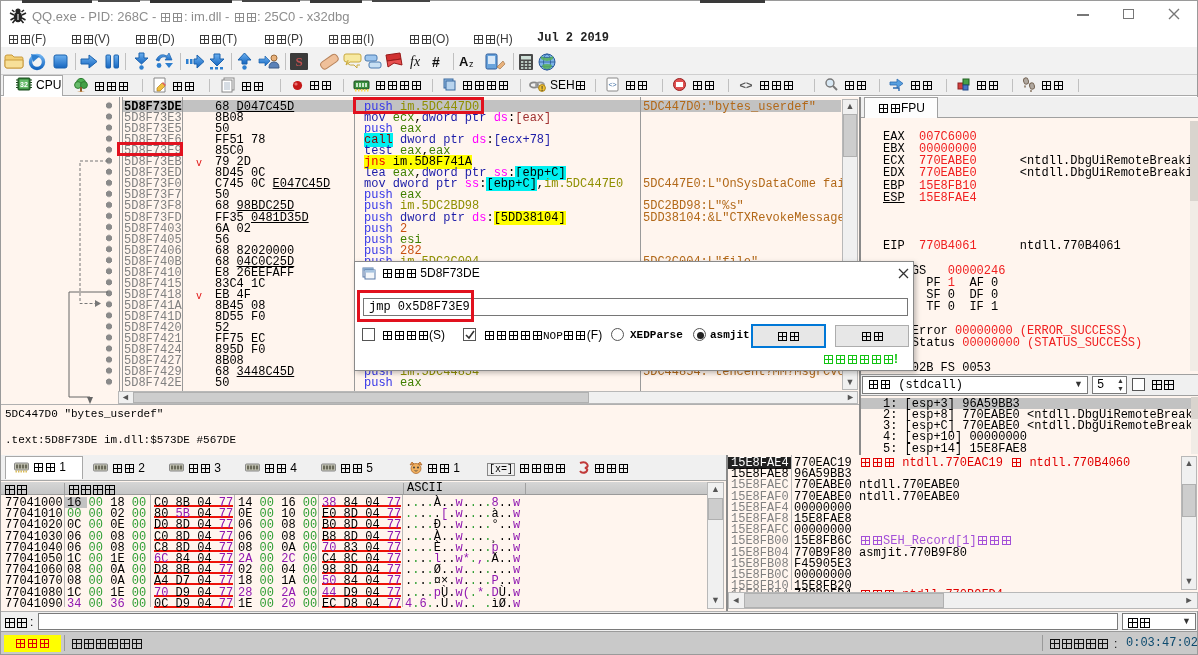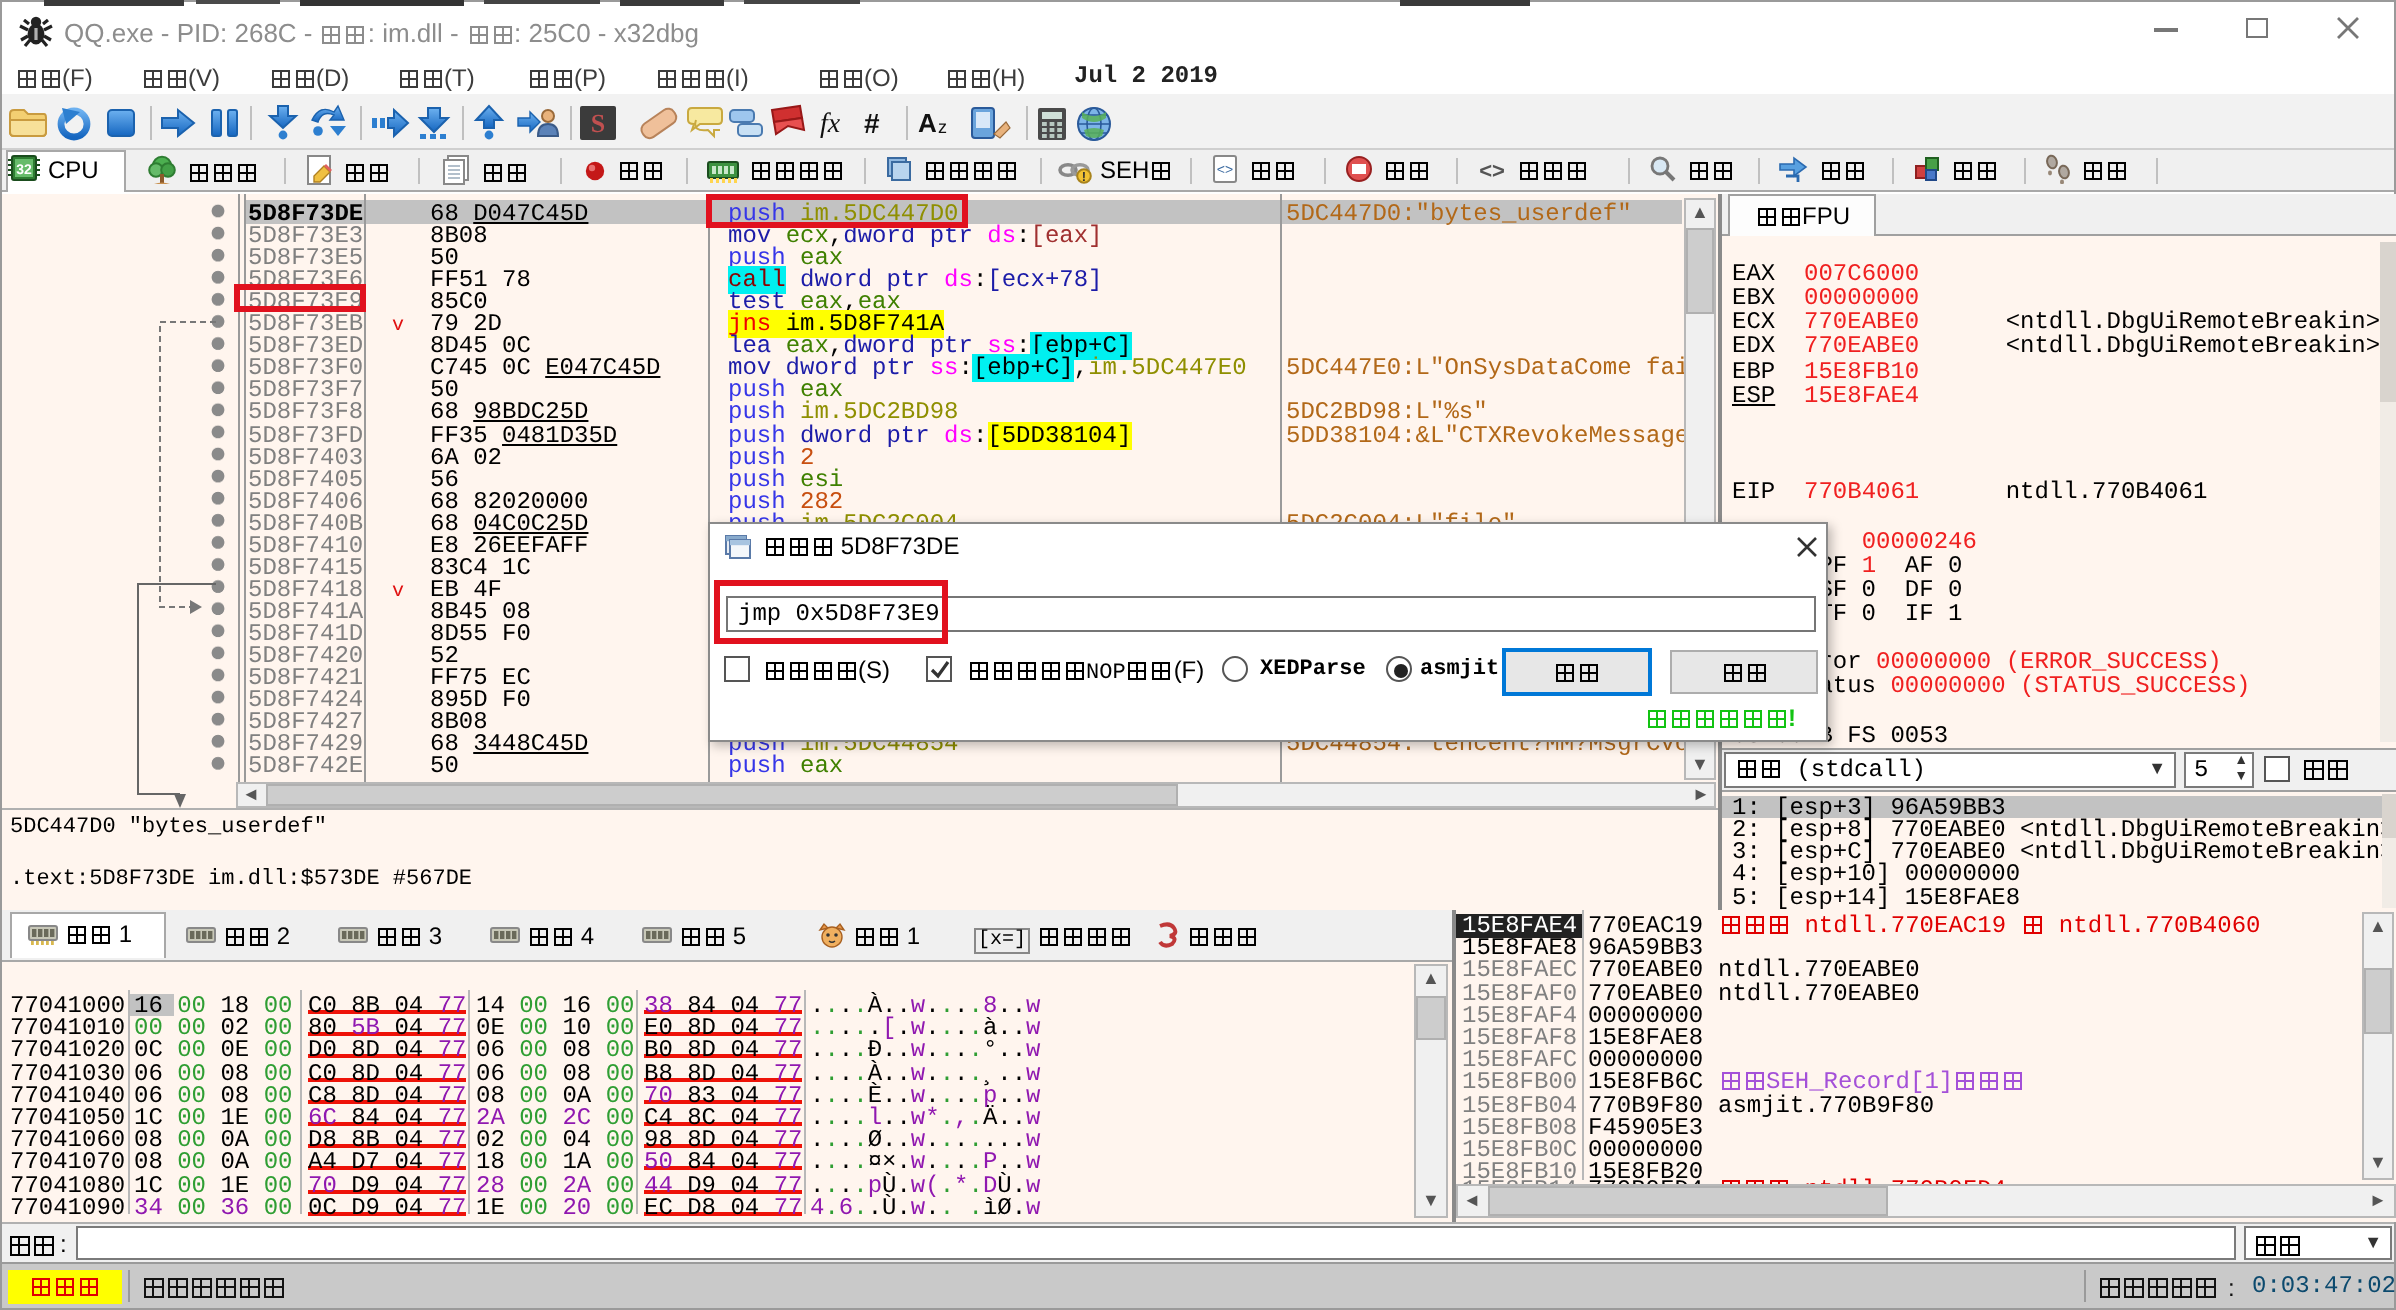--- a/index.html
+++ b/index.html
@@ -161,21 +161,21 @@
 </svg>
 </div>
 
 <div id="tabbar" class="a" style="left:1px;top:75px;width:1196px;height:21px;background:#f0f0f0;border-bottom:1px solid #a8a8a8">
 <style>
 .tab{position:absolute;top:2px;height:18px;line-height:17px;color:#000;white-space:nowrap}
 .tab svg{vertical-align:-3px;margin-right:4px}
 .tabsel{top:0;height:21px;line-height:19px;background:#fff;border:1px solid #a8a8a8;border-bottom:none;z-index:3}
 .tsep{position:absolute;top:4px;height:13px;width:1px;background:#c0c0c0}
 </style>
-<div class="tab tabsel" style="left:2px;width:60px;padding-left:0"><svg width="16" height="16" viewBox="0 0 16 16">
+<div class="tab tabsel" style="left:2px;width:60px;padding-left:12px"><svg width="16" height="16" viewBox="0 0 16 16">
         <rect x="2" y="2" width="12" height="12" rx="1" fill="#2e7d32" stroke="#1b4d1e"></rect>
         <rect x="3.5" y="3.5" width="9" height="9" fill="#66bb6a"></rect>
         <g stroke="#1b4d1e" stroke-width="1">
           <path d="M0 4 L2 4 M0 6.5 L2 6.5 M0 9 L2 9 M0 11.5 L2 11.5 M14 4 L16 4 M14 6.5 L16 6.5 M14 9 L16 9 M14 11.5 L16 11.5"></path>
         </g>
         <text x="8" y="11" font-size="7" font-weight="bold" fill="#fff" text-anchor="middle">32</text>
       </svg>CPU</div>
 <div class="tab" style="left:63px;width:78px;padding-left:9px"><svg width="16" height="16" viewBox="0 0 16 16">
         <circle cx="8" cy="6" r="4.6" fill="#4caf50" stroke="#2e7d32"></circle>
         <circle cx="5" cy="8" r="3.4" fill="#66bb6a" stroke="#2e7d32"></circle>
@@ -338,21 +338,21 @@
 <div class="arrbtn" style="left:843px;top:295px;width:13px;height:11px;line-height:11px">►</div>
 <div class="a thumb" style="left:132px;top:295px;width:456px;height:11px"></div>
 
 <div class="a" style="left:0;top:307px;width:858px;height:51px;background:#fff5ee;border-top:1px solid #b0b0b0">
 <div class="m a" style="left:4px;top:4px;font-size:11px">5DC447D0 "bytes_userdef"</div>
 <div class="m a" style="left:4px;top:30px;font-size:11px">.text:5D8F73DE im.dll:$573DE #567DE</div>
 </div>
 </div>
 
 <div id="regs" class="a" style="left:859px;top:97px;width:339px;height:358px;background:#fff5ee;border-left:2px solid #8a8a8a">
-<style>.rr{position:absolute;left:5px;white-space:pre}.rr b{font-weight:normal}</style>
+<style>.rr{position:absolute;left:22px;white-space:pre}.rr b{font-weight:normal}</style>
 
 <div class="a" style="left:0;top:0;width:337px;height:21px;background:#f0f0f0;border-bottom:1px solid #a0a0a0"></div>
 <div class="a" style="left:3px;top:0;width:74px;height:21px;background:#fdfdfd;border:1px solid #a0a0a0;border-bottom:none;text-align:center;line-height:20px;color:#000"><b class="z" style="font-weight:normal"><i></i><i></i></b>FPU</div>
 
 <div class="m rr" style="top:35px">EAX  <b class="red">007C6000</b></div>
 <div class="m rr" style="top:47px">EBX  <b class="red">00000000</b></div>
 <div class="m rr" style="top:59px">ECX  <b class="red">770EABE0</b>      &lt;ntdll.DbgUiRemoteBreakin&gt;</div>
 <div class="m rr" style="top:71px">EDX  <b class="red">770EABE0</b>      &lt;ntdll.DbgUiRemoteBreakin&gt;</div>
 <div class="m rr" style="top:84px">EBP  <b class="red">15E8FB10</b></div>
 <div class="m rr" style="top:96px"><u>ESP</u>  <b class="red">15E8FAE4</b></div>
@@ -458,20 +458,28 @@
         <circle cx="7" cy="7.5" r="5" fill="#f0b060" stroke="#a86020" stroke-width="0.7"></circle>
         <circle cx="5" cy="6.5" r="0.9" fill="#333"></circle>
         <circle cx="9" cy="6.5" r="0.9" fill="#333"></circle>
         <path d="M5.5 9.5 Q7 10.8 8.5 9.5" fill="none" stroke="#333" stroke-width="0.7"></path>
       </svg><b class="z"><i></i><i></i></b> 1</div>
 <div class="dtab" style="left:480px;width:84px;padding-left:6px"><span style="font-family:'Liberation Mono',monospace;font-size:10px;border:1px solid #888;background:#eee;padding:0 1px;margin-right:3px">[x=]</span><b class="z"><i></i><i></i><i></i><i></i></b></div>
 <div class="dtab" style="left:568px;width:78px;padding-left:8px"><svg width="13" height="13" viewBox="0 0 13 13">
         <path d="M3 2 Q8 0 10 3 Q12 6 8 7 Q12 8 9 11 Q5 13 3 10" fill="none" stroke="#c03838" stroke-width="2"></path>
       </svg><b class="z"><i></i><i></i><i></i></b></div>
 
+<div class="a" style="left:0;top:27px;width:706px;height:13px;background:linear-gradient(#d6d6d6,#c6c6c6);border-bottom:1px solid #9a9a9a;color:#000">
+<span class="a z z12" style="left:3px;top:1px"><i></i><i></i></span>
+<span class="a z z12" style="left:67px;top:1px"><i></i><i></i><i></i><i></i></span>
+<span class="a m" style="left:406px;top:1px">ASCII</span>
+<span class="a" style="left:63px;top:1px;width:1px;height:11px;background:#a0a0a0"></span>
+<span class="a" style="left:402px;top:1px;width:1px;height:11px;background:#a0a0a0"></span>
+<span class="a" style="left:524px;top:1px;width:1px;height:11px;background:#a0a0a0"></span>
+</div>
 
 <div class="a" style="left:64px;top:42px;width:22px;height:11px;background:#c2c2c2"></div>
 
 <div class="a" style="left:149px;top:40px;width:1px;height:112px;background:#b8b8b8"></div>
 <div class="a" style="left:233px;top:40px;width:1px;height:112px;background:#b8b8b8"></div>
 <div class="a" style="left:317px;top:40px;width:1px;height:112px;background:#b8b8b8"></div>
 <div class="a" style="left:401px;top:40px;width:1px;height:112px;background:#b8b8b8"></div>
 <div class="a" style="left:63px;top:40px;width:1px;height:112px;background:#b8b8b8"></div>
 <div class="drow m" style="top:43px"><span style="left:4px">77041000</span><span style="left:66px">16 <b class="g00">00</b> 18 <b class="g00">00</b></span><span class="ru" style="left:153px">C0 8B 04 <b class="pur">77</b></span><span style="left:237px">14 <b class="g00">00</b> 16 <b class="g00">00</b></span><span class="ru" style="left:321px"><b class="pur">38</b> 84 04 <b class="pur">77</b></span><span style="left:404px">.<b class="g00">.</b>.<b class="g00">.</b>À..<b class="pur">w</b>.<b class="g00">.</b>.<b class="g00">.</b><b class="pur">8</b>..<b class="pur">w</b></span></div>
 <div class="drow m" style="top:54px"><span style="left:4px">77041010</span><span style="left:66px"><b class="g00">00</b> <b class="g00">00</b> 02 <b class="g00">00</b></span><span class="ru" style="left:153px">80 <b class="pur">5B</b> 04 <b class="pur">77</b></span><span style="left:237px">0E <b class="g00">00</b> 10 <b class="g00">00</b></span><span class="ru" style="left:321px">E0 8D 04 <b class="pur">77</b></span><span style="left:404px"><b class="g00">..</b>.<b class="g00">.</b>.<b class="pur">[</b>.<b class="pur">w</b>.<b class="g00">.</b>.<b class="g00">.</b>à..<b class="pur">w</b></span></div>

